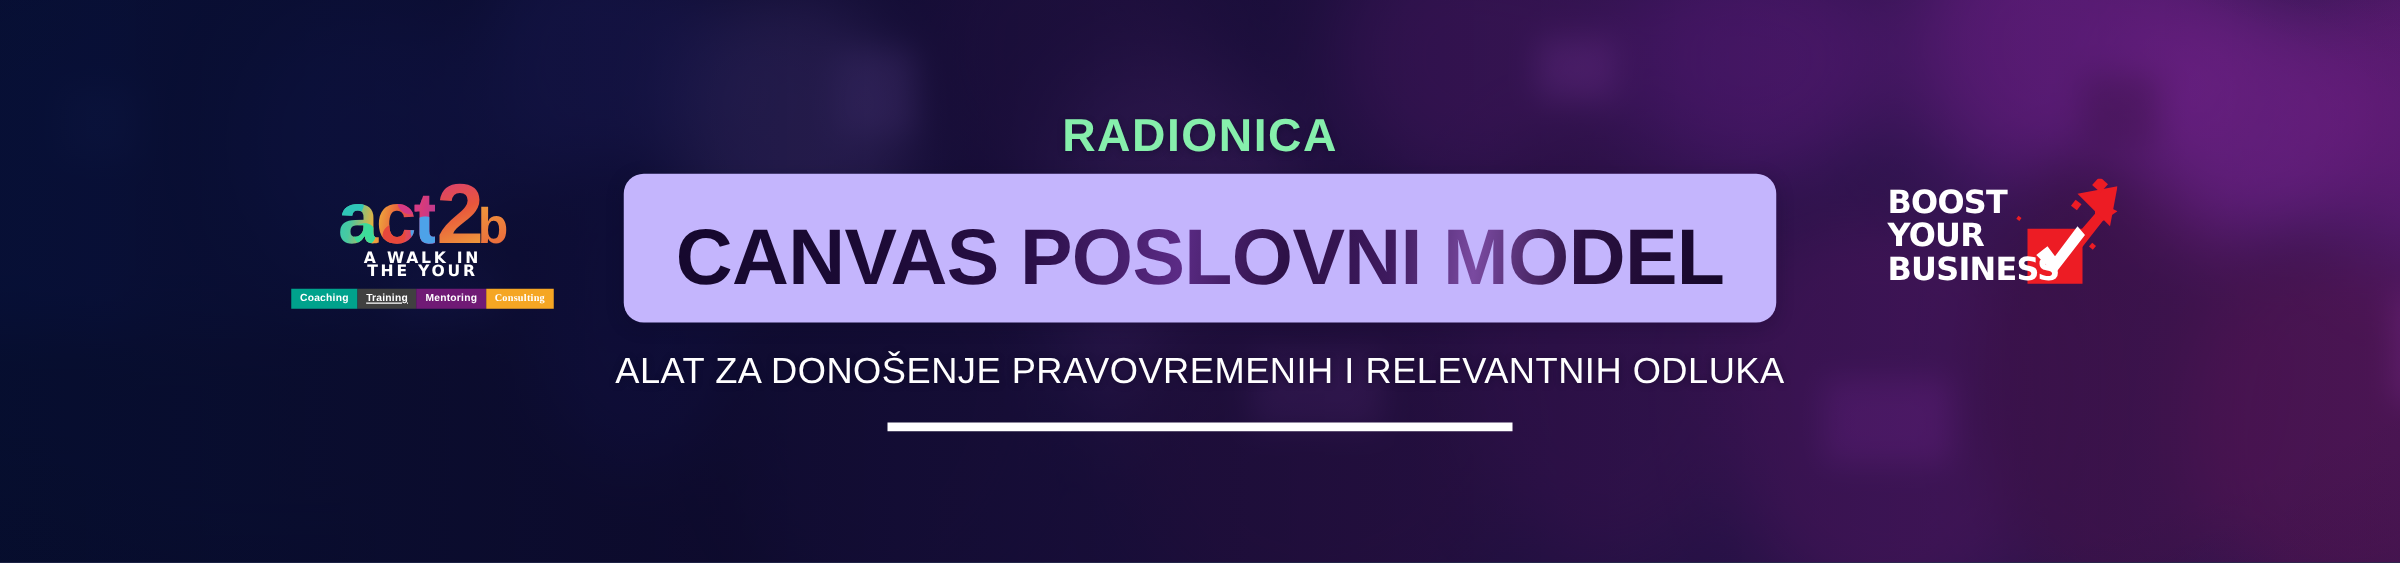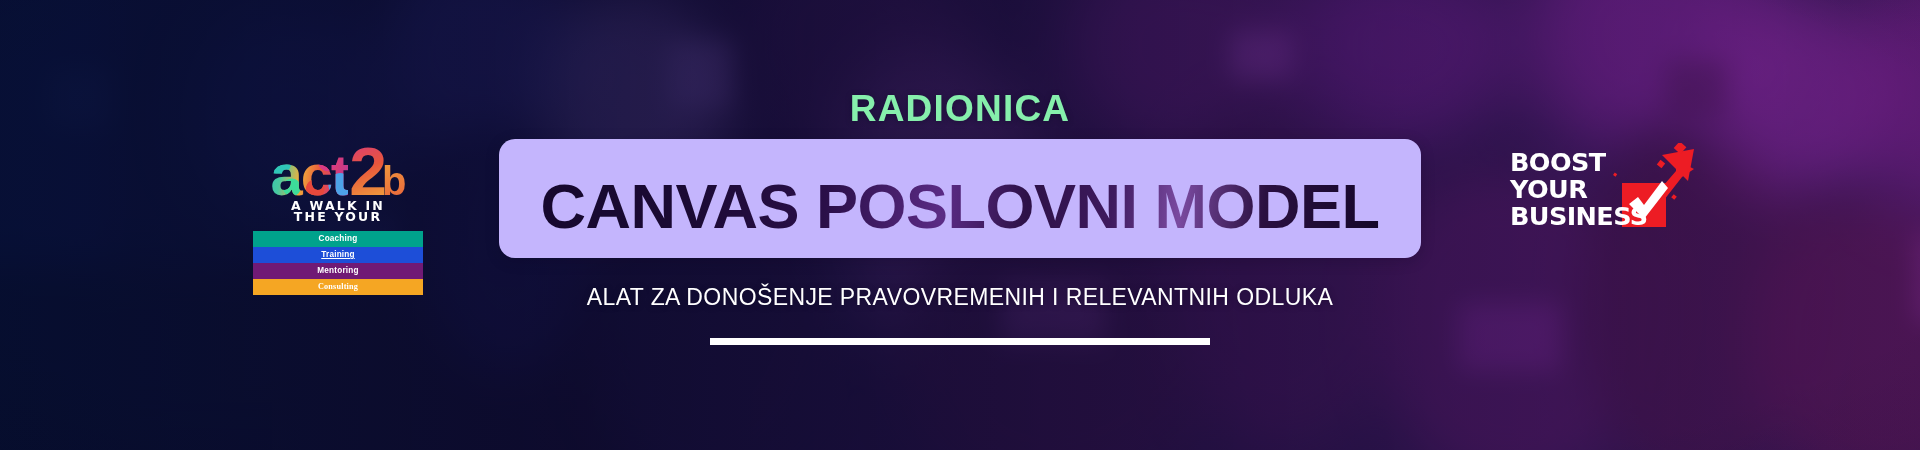--- a/index.html
+++ b/index.html
@@ -168,32 +168,31 @@
     letter-spacing: 2.2px;
     line-height: 15px;
     margin-top: -4px;
     font-family: "DejaVu Sans", sans-serif;
   }
   .act-pills {
     display: flex;
     justify-content: center;
     margin-top: 7px;
     gap: 0;
-    flex-direction: column;
   }
   .pill {
     color: #fff;
     font-size: 8.2px;
     font-weight: bold;
     letter-spacing: .2px;
     padding: 3px 7px 4px 7px;
     white-space: nowrap;
   }
   .pill-0 { background: #00a28c; }
-  .pill-1 { background: #1d4ed8; text-decoration: underline; }
+  .pill-1 { background: #404040; text-decoration: underline; }
   .pill-2 { background: #701a75; }
   .pill-3 { background: #f5a623; font-family: Liberation Serif, serif; }
 
   
   .center {
     position: absolute;
     left: 0;
     right: 0;
     top: 88px;
     text-align: center;
@@ -230,21 +229,21 @@
       #7a4aa0 76%,
       #2a1040 86%,
       #150729 100%);
     -webkit-background-clip: text;
     background-clip: text;
     color: transparent;
   }
   .subtitle {
     margin-top: 22px;
     color: #ffffff;
-    font-size: 23px;
+    font-size: 29px;
     font-weight: normal;
     letter-spacing: .4px;
     line-height: 34px;
     text-shadow: 0 1px 6px rgba(10,6,30,.4);
   }
   .divider {
     margin: 24px auto 0 auto;
     width: 500px;
     height: 7px;
     background: #ffffff;

